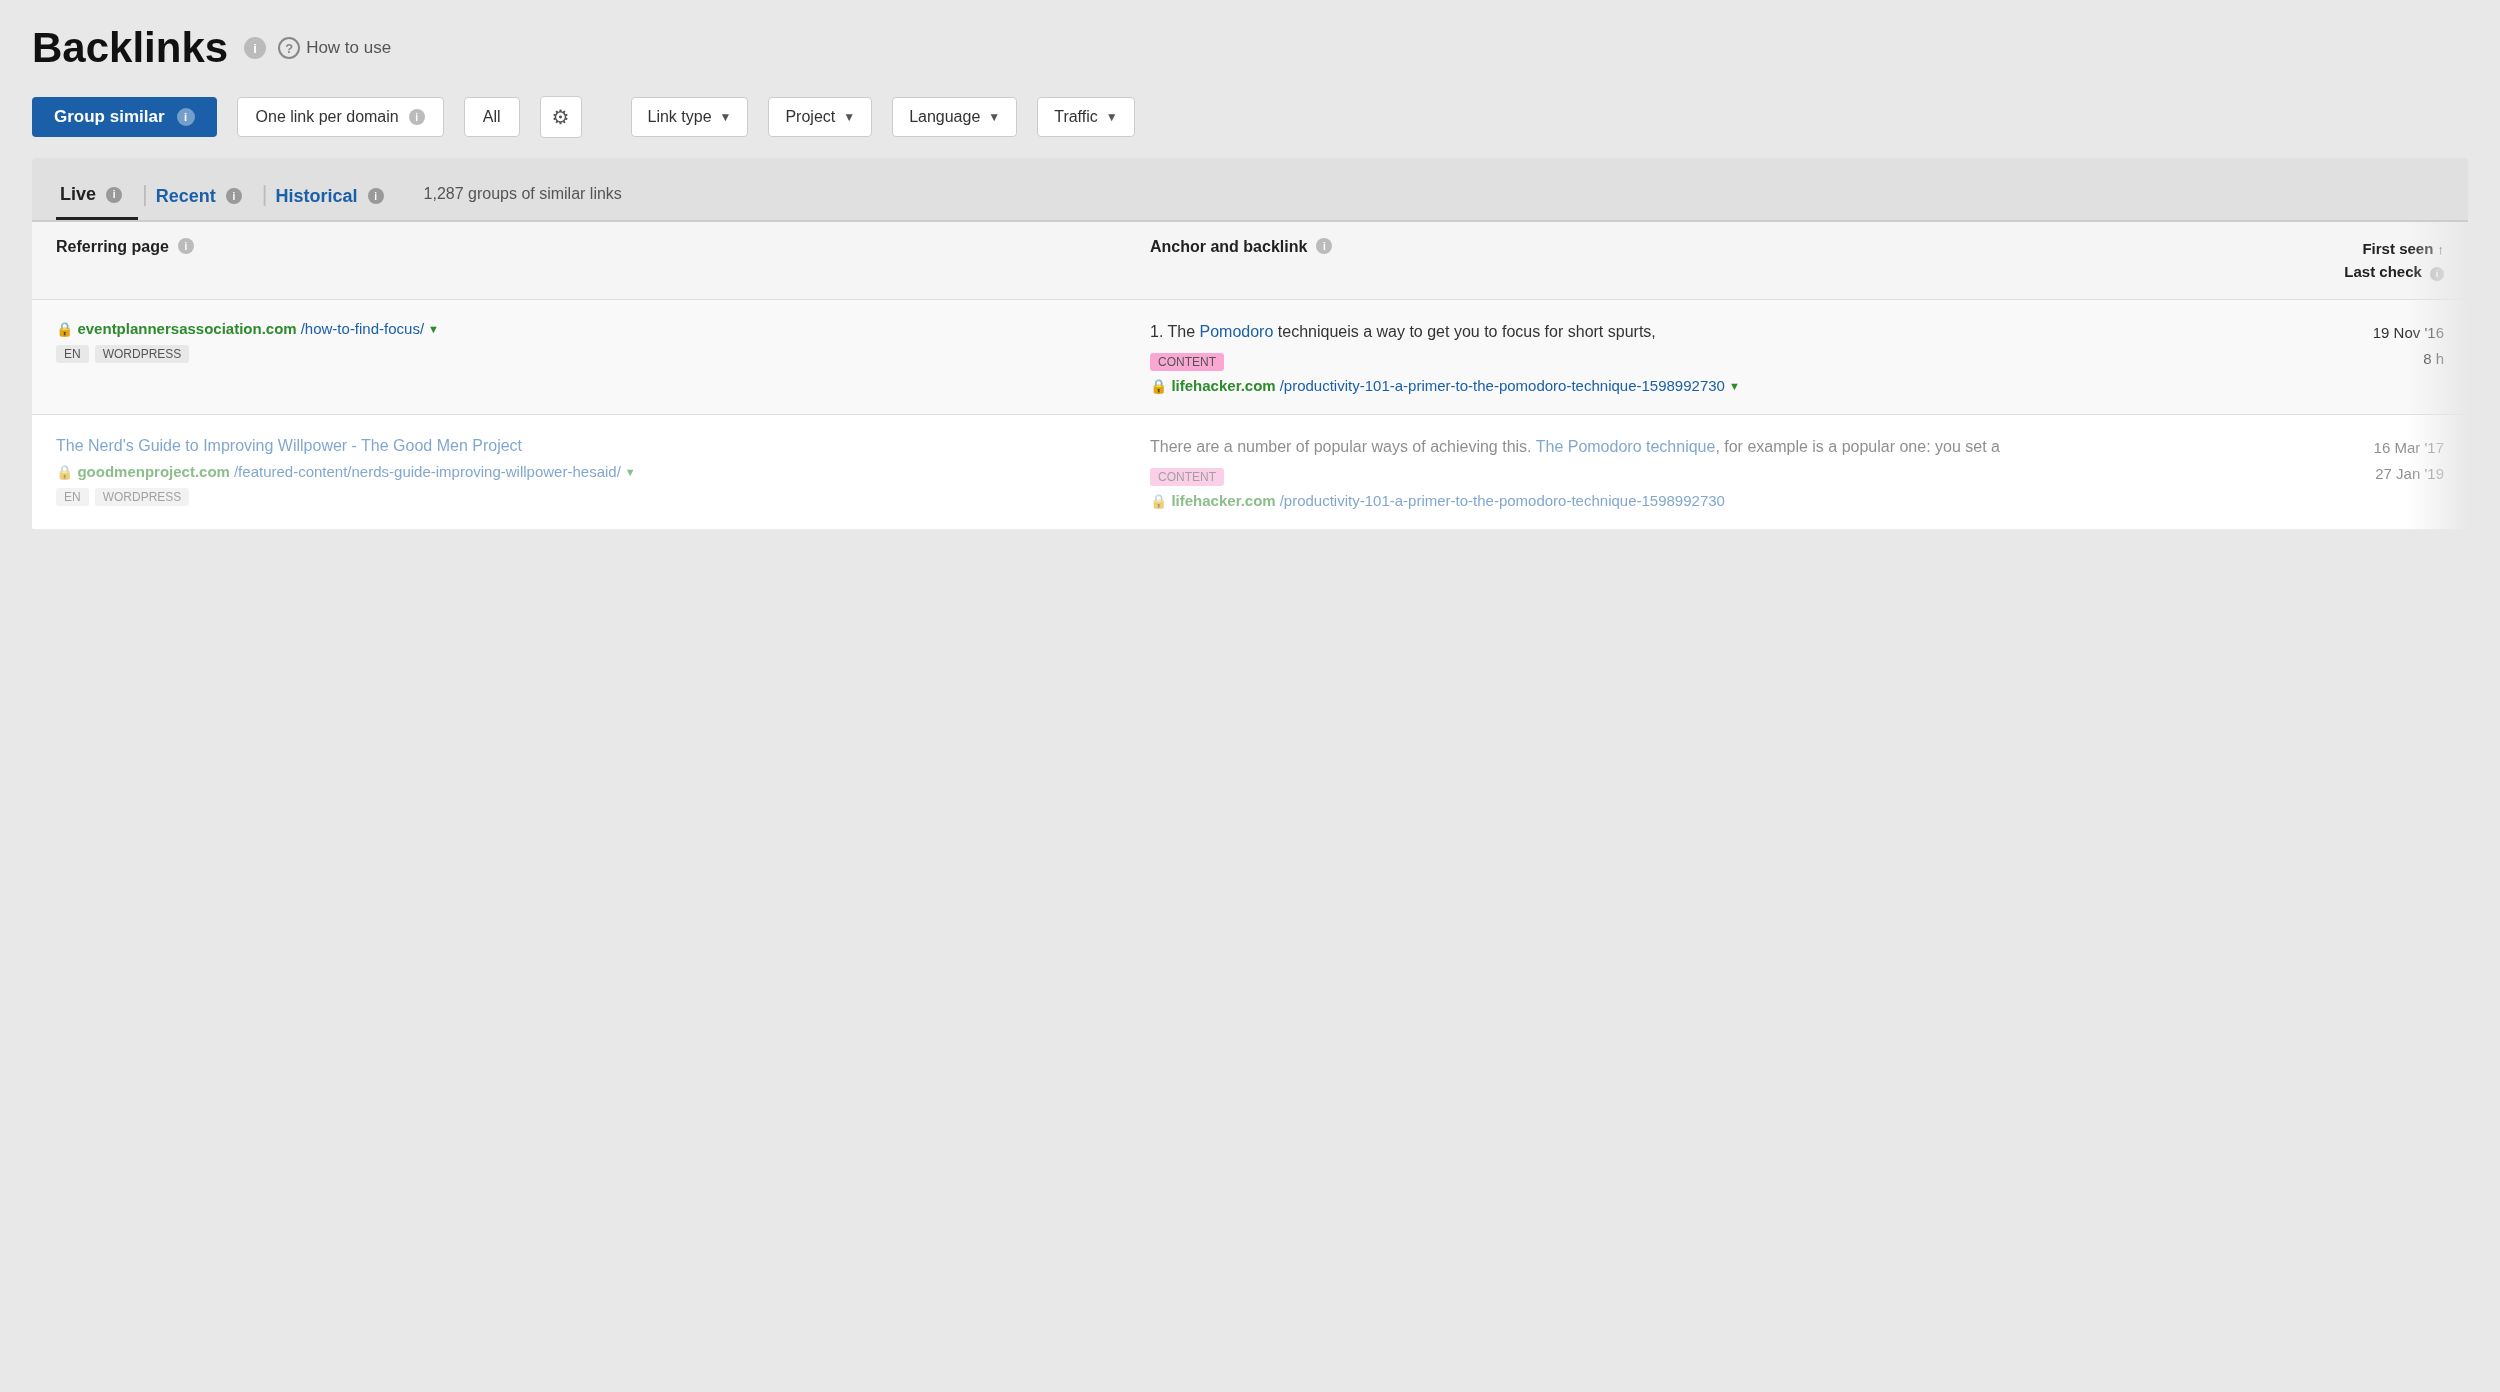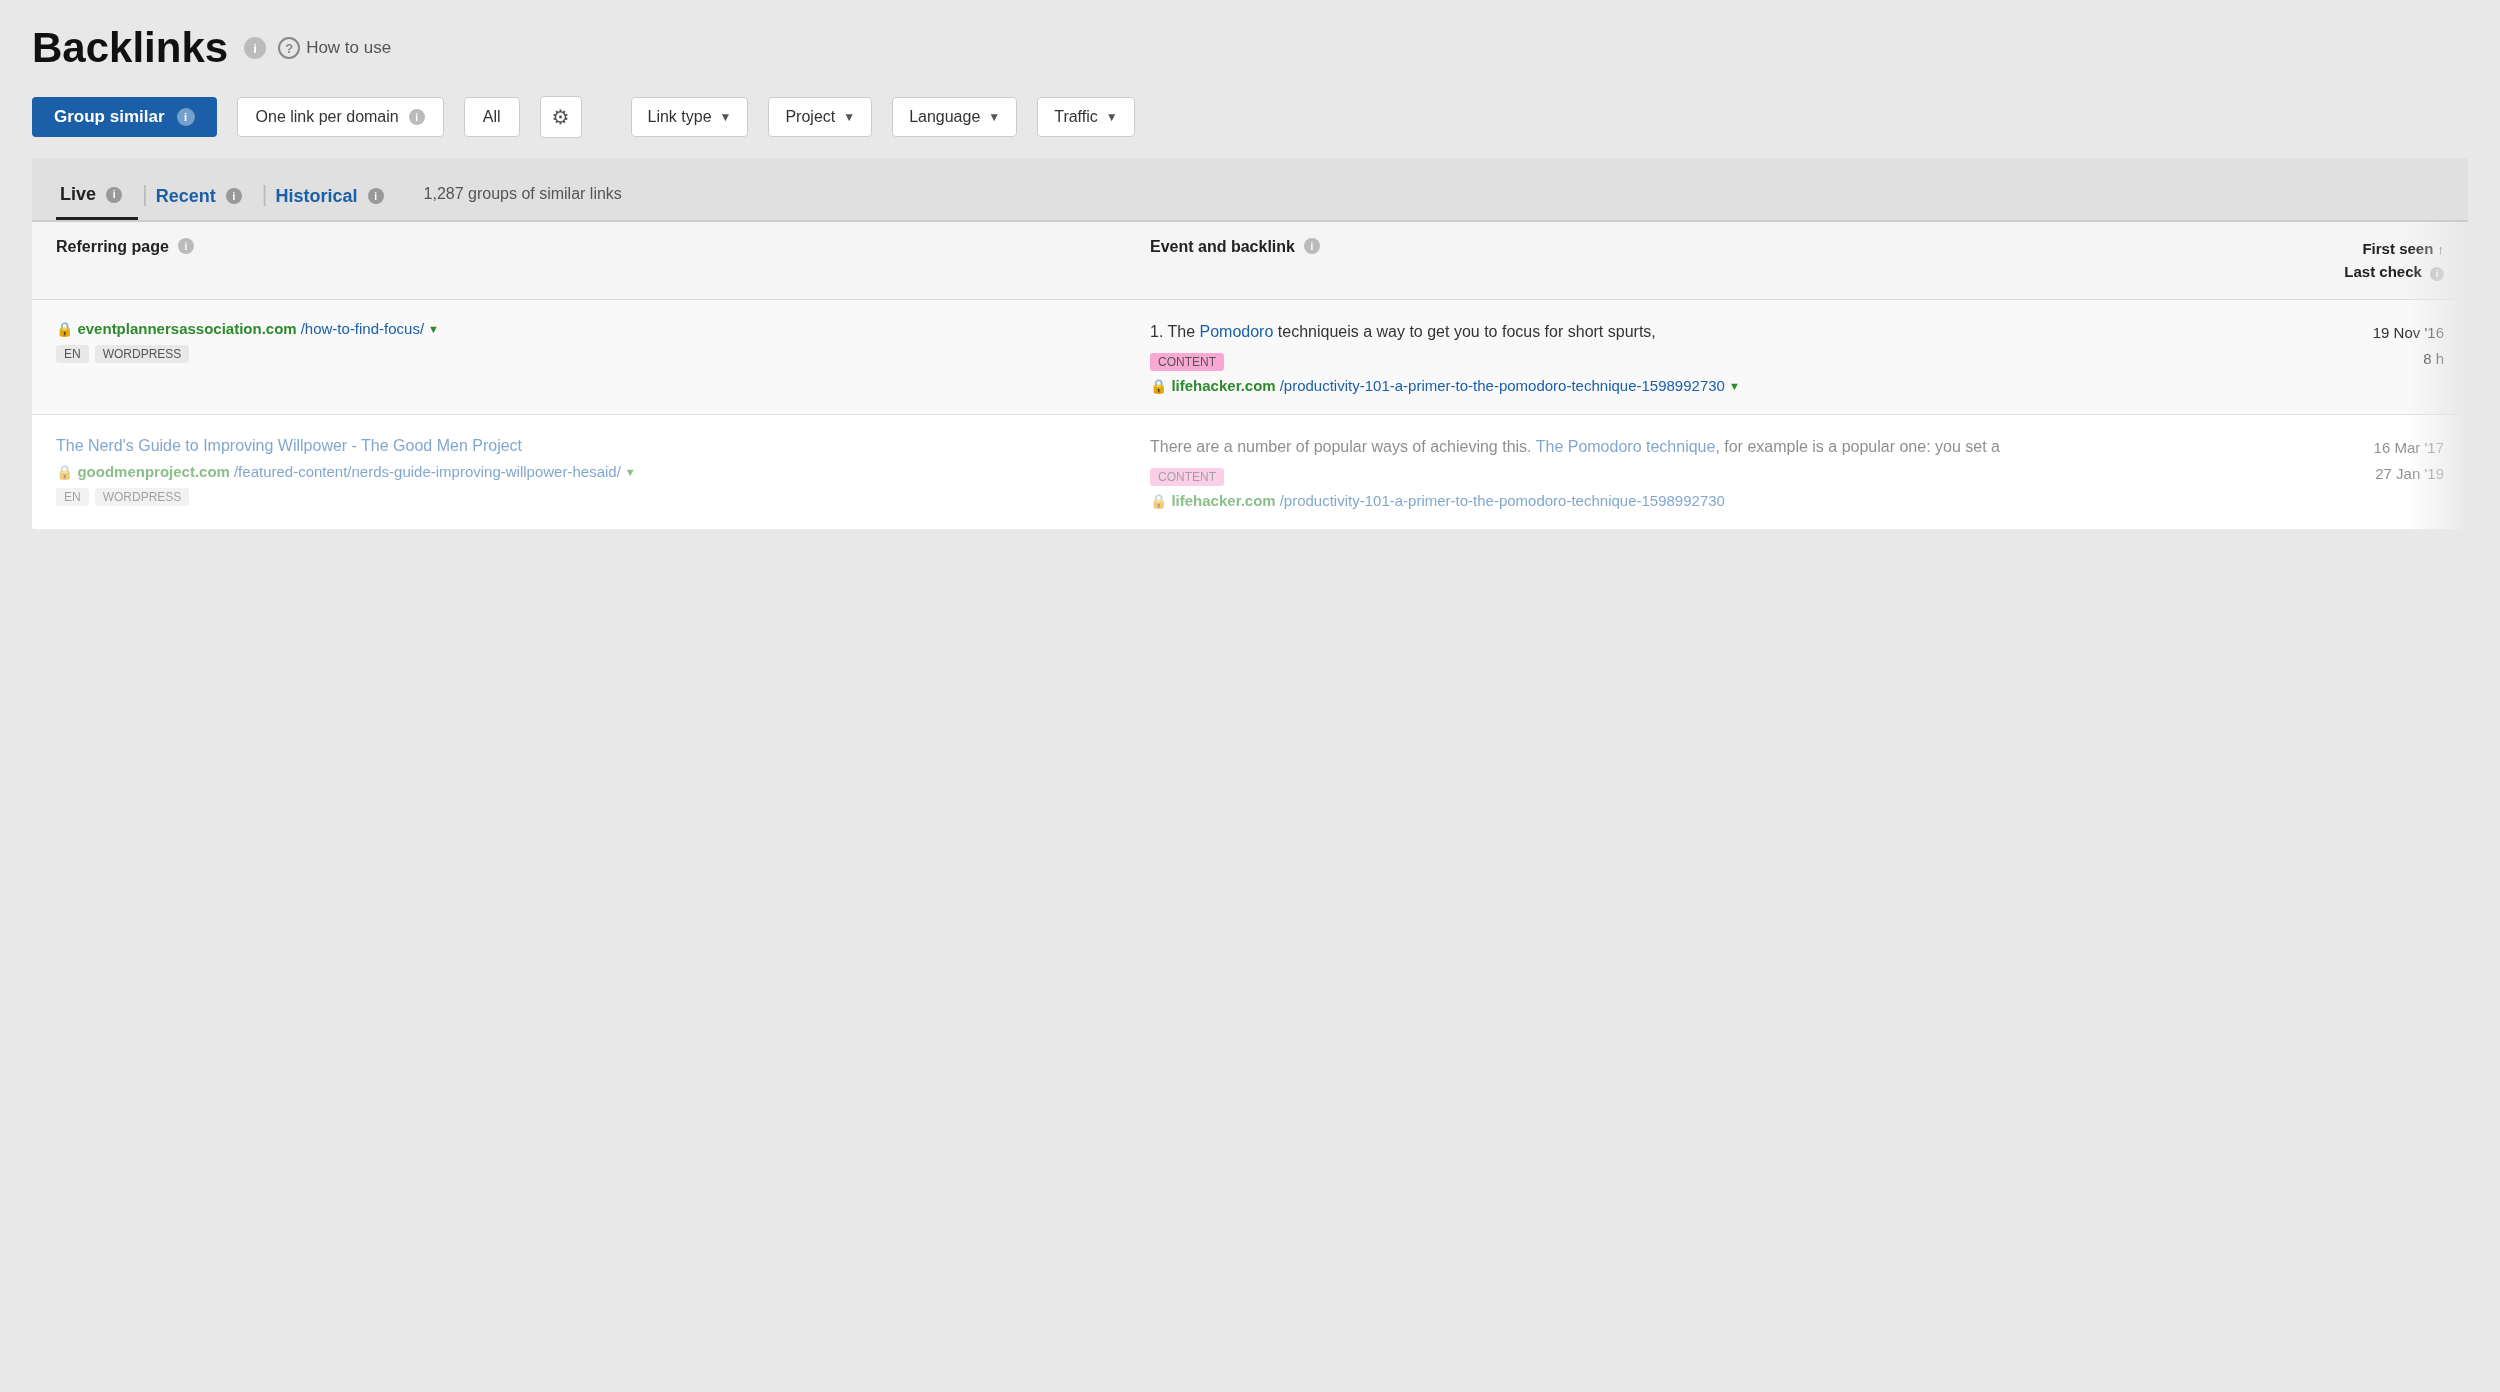--- a/index.html
+++ b/index.html
@@ -425,21 +425,21 @@
 
   <div class="wrapper-relative">
     <div class="main-content">
 
       <div class="table-header">
         <div class="col-header">
           <span>Referring page</span>
           <span class="info-icon" style="width:16px;height:16px;font-size:10px;">i</span>
         </div>
         <div class="col-header">
-          <span>Event and backlink</span>
+          <span>Anchor and backlink</span>
           <span class="info-icon" style="width:16px;height:16px;font-size:10px;">i</span>
         </div>
         <div class="col-header-right">
           <span>
             <span>First seen</span>
             <span class="sort-arrow"> ↑</span>
           </span>
           <br>
           <span>Last check</span>
           <span class="info-icon" style="width:14px;height:14px;font-size:9px;display:inline-flex;">i</span>

